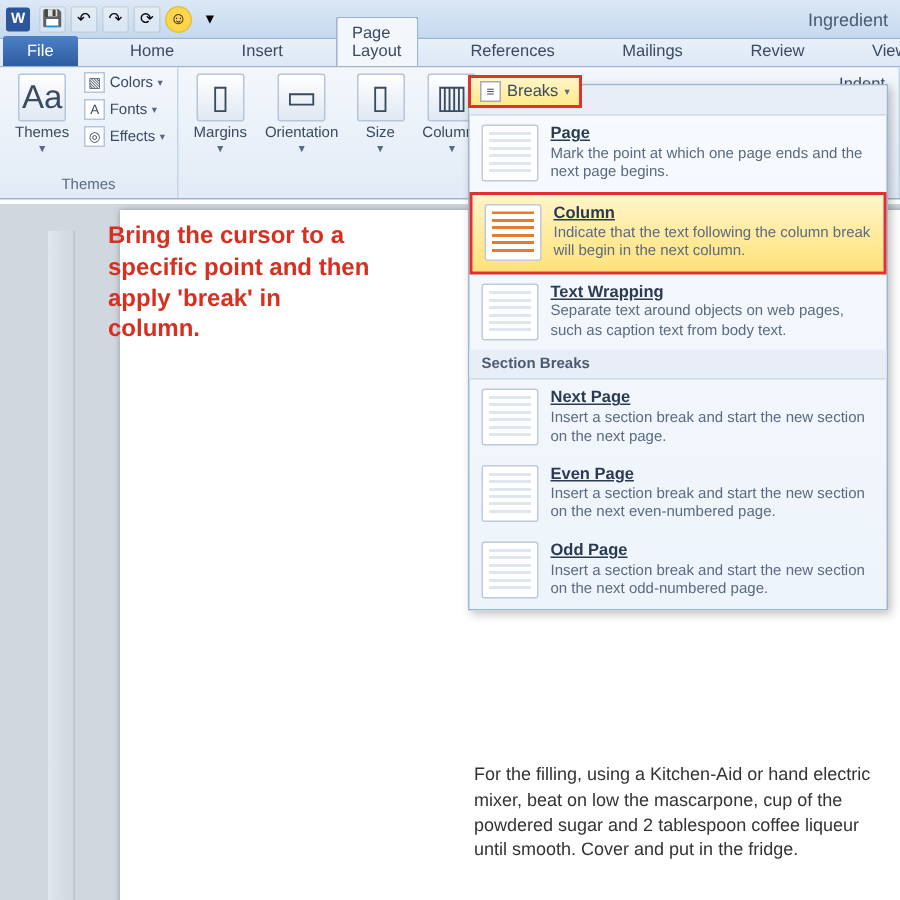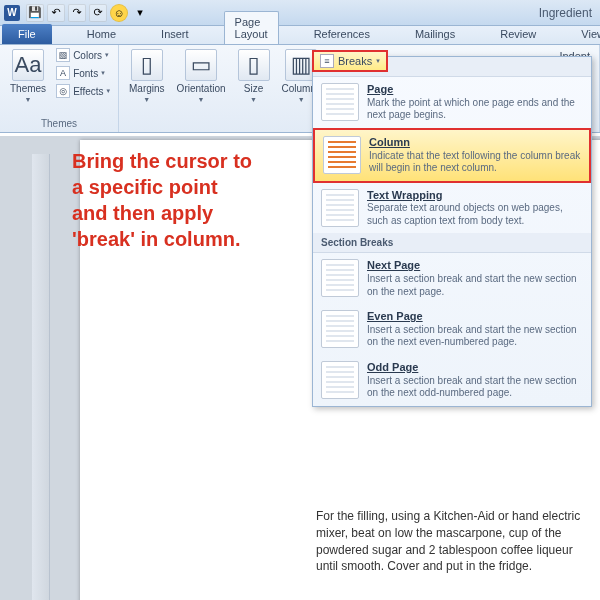--- a/index.html
+++ b/index.html
@@ -54,21 +54,21 @@
 
 
 .ruler { position: absolute; left: 0; top: 136px; height: 16px; width: 54px; background: #edf2f9; border: 1px solid #c0cad8; font-size: 9px; display: flex; align-items: center; padding-left: 4px; color: #888; }
 
 
 .doc-area { position: absolute; left: 0; top: 136px; right: 0; bottom: 0; background: #d0d7df; }
 .ruler-left { position: absolute; left: 32px; top: 18px; width: 18px; bottom: 0; background: linear-gradient(90deg,#e0e6ee,#d0d7df); border-right: 1px solid #b8c2cf; }
 .page { position: absolute; left: 80px; top: 4px; width: 700px; height: 900px; background: #fff; box-shadow: 0 0 4px rgba(0,0,0,0.3); padding: 10px 16px; }
 
 
-.anno { position: absolute; left: 72px; top: 148px; font-size: 20px; font-weight: bold; color: #d83020; line-height: 1.3; z-index: 30; width: 180px; }
+.anno { position: absolute; left: 72px; top: 148px; font-size: 16px; font-weight: bold; color: #d83020; line-height: 1.3; z-index: 30; width: 180px; }
 
 
 .body-text { position: absolute; left: 316px; top: 508px; right: 4px; font-size: 12px; color: #333; line-height: 1.4; z-index: 5; }
 </style>
 </head>
 <body>
 
 <div class="titlebar">
   <div class="word-icon">W</div>
   <div class="qat">

